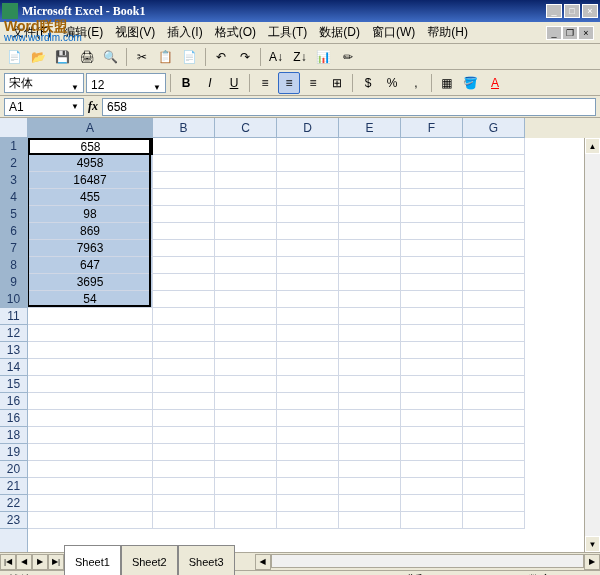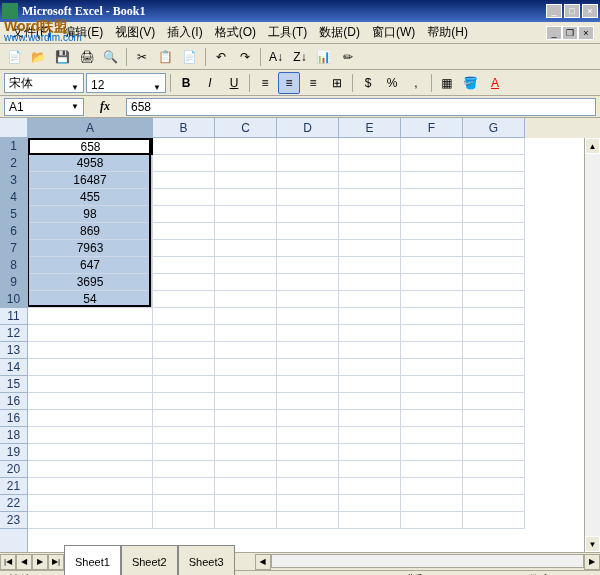--- a/index.html
+++ b/index.html
@@ -15,21 +15,21 @@
 .menu-item { padding: 2px 6px; cursor: pointer; }
 .menu-help { margin-left: auto; display: flex; }
 
 .toolbar { height: 26px; background: #ece9d8; display: flex; align-items: center; padding: 0 4px; gap: 2px; border-bottom: 1px solid #aca899; }
 .tool-btn { width: 22px; height: 22px; display: flex; align-items: center; justify-content: center; cursor: pointer; border: 1px solid transparent; border-radius: 2px; }
 .tool-sep { width: 1px; height: 18px; background: #aca899; margin: 0 2px; }
 .font-select { height: 20px; border: 1px solid #7f9db9; background: #fff; padding: 0 4px; display: flex; align-items: flex-end; min-width: 80px; cursor: pointer; }
 .font-select .dropdown-arrow { margin-left: auto; font-size: 8px; }
 .size-select { width: 40px; }
 
-.formula-bar { height: 22px; background: #ece9d8; display: flex; align-items: center; padding: 2px 4px; border-bottom: 1px solid #aca899; gap: 12px; }
+.formula-bar { height: 22px; background: #ece9d8; display: flex; align-items: center; padding: 2px 4px; border-bottom: 1px solid #aca899; gap: 0; }
 .name-box { width: 80px; height: 18px; background: #fff; border: 1px solid #7f9db9; padding: 0 4px; display: flex; align-items: center; }
 .name-box .dropdown-arrow { margin-left: auto; font-size: 8px; }
 .fx-icon { font-style: italic; font-weight: bold; padding: 0 4px; font-family: Liberation Serif, serif; }
 .formula-input { flex: 1; height: 18px; background: #fff; border: 1px solid #7f9db9; padding: 0 4px; display: flex; align-items: center; }
 
 .grid-area { display: flex; height: 434px; background: #fff; }
 .row-headers { width: 28px; background: #e4ecf7; border-right: 1px solid #9eb6ce; }
 .col-header-row { height: 20px; display: flex; }
 .corner { width: 28px; height: 20px; background: #e4ecf7; border-right: 1px solid #9eb6ce; border-bottom: 1px solid #9eb6ce; }
 .col-header { height: 20px; background: #e4ecf7; border-right: 1px solid #9eb6ce; border-bottom: 1px solid #9eb6ce; display: flex; align-items: center; justify-content: center; color: #1f3864; }

